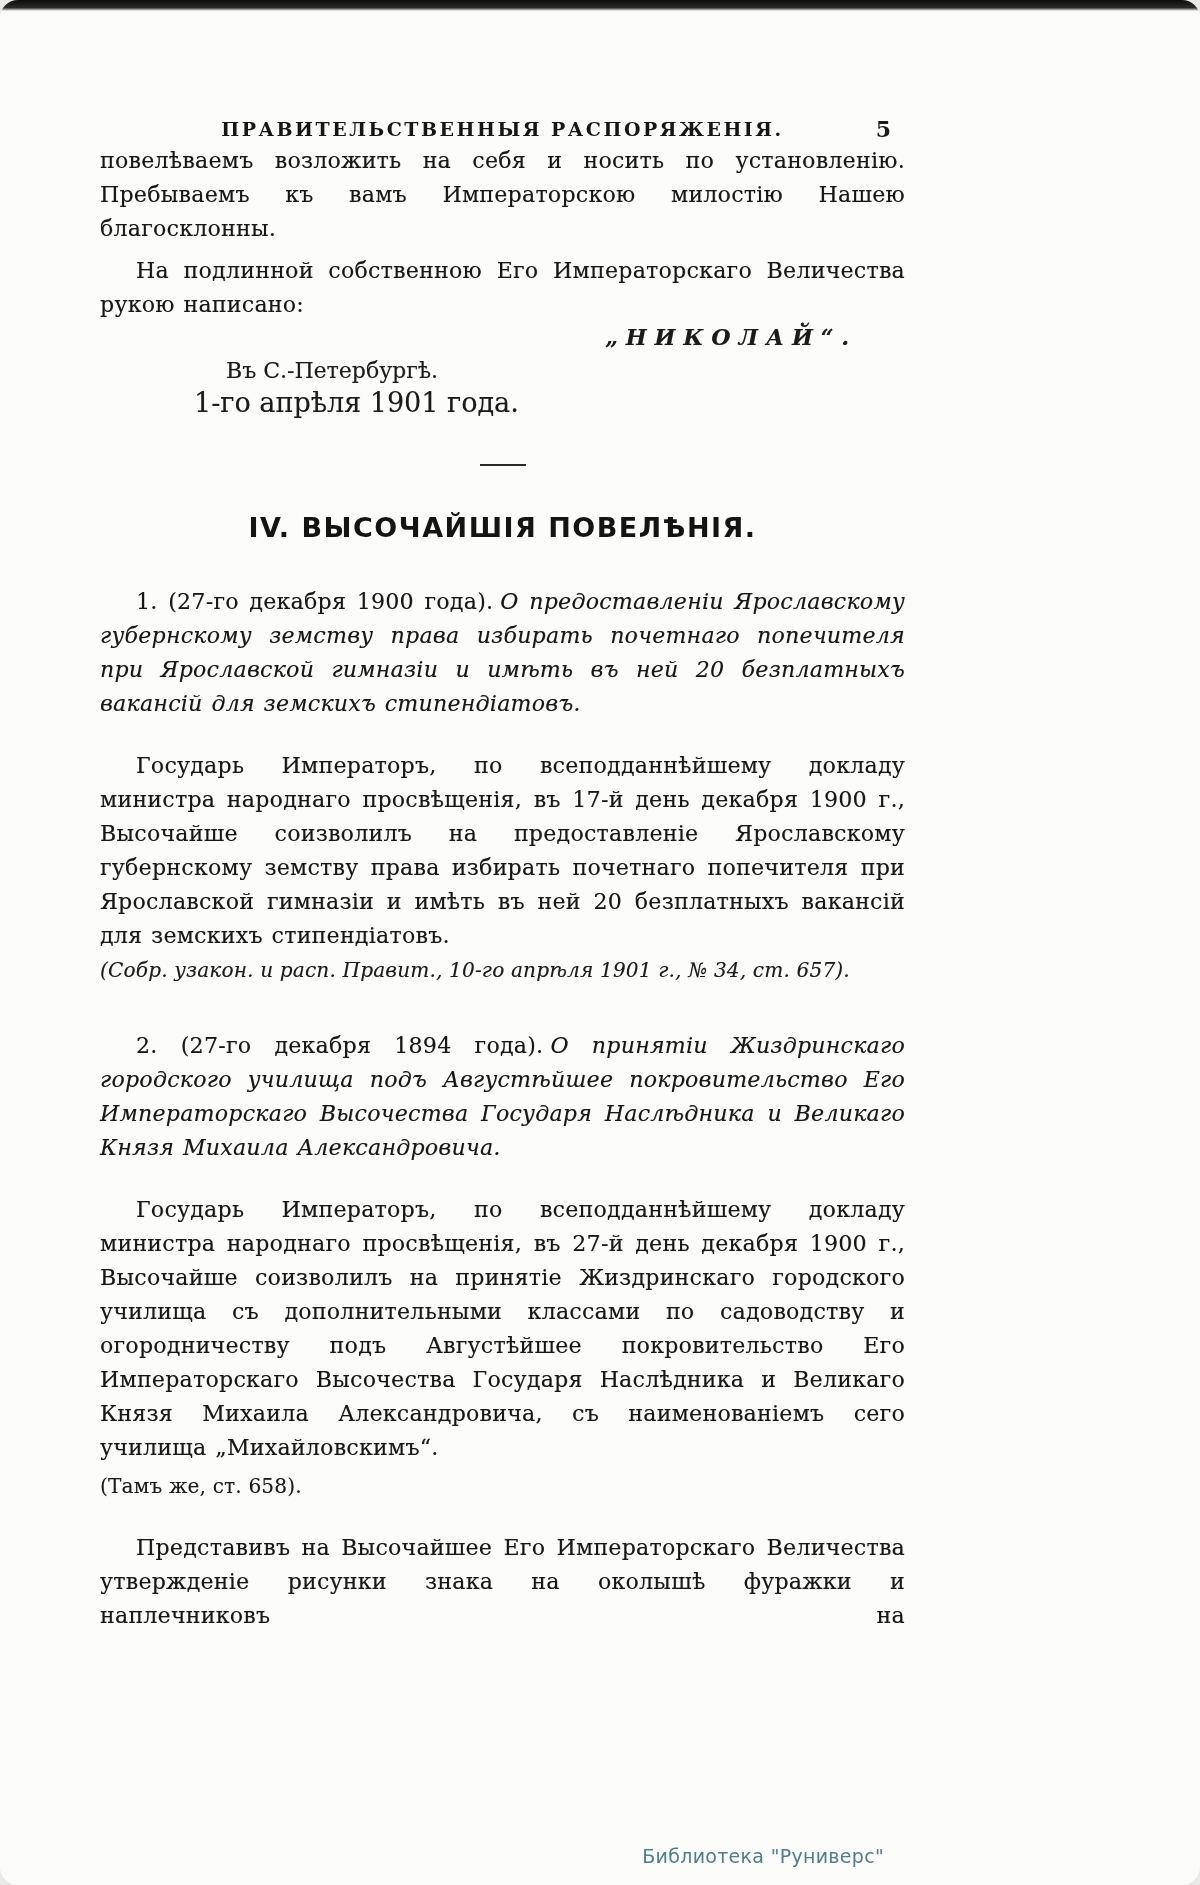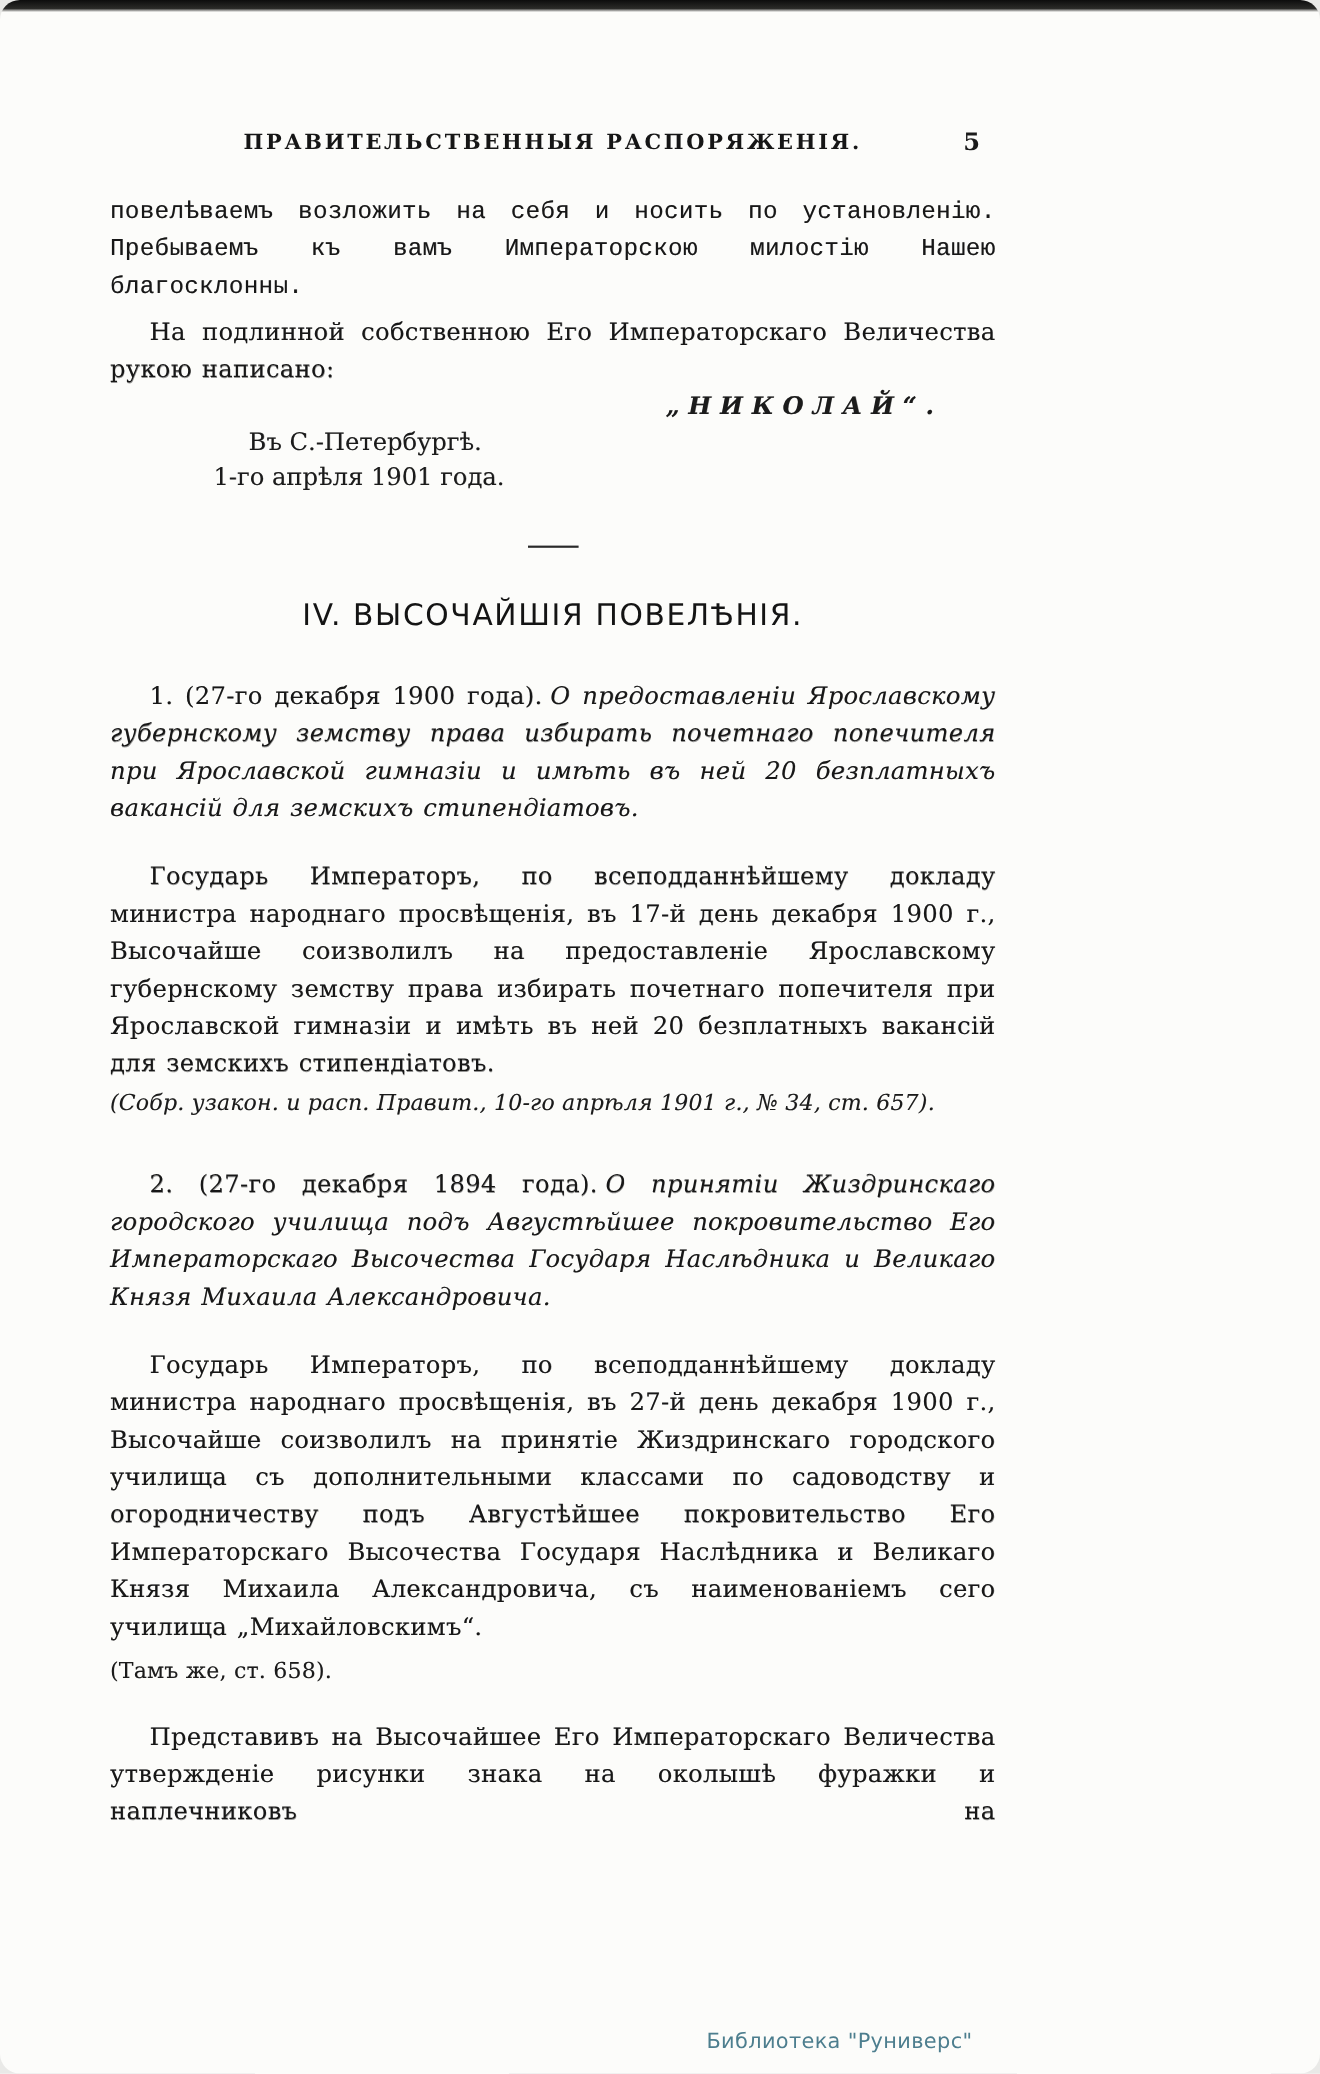--- a/index.html
+++ b/index.html
@@ -52,21 +52,21 @@
   .body{
     font-size:22px;
     line-height:34px;
     text-align:justify;
     letter-spacing:.3px;
     word-spacing:1.5px;
     color:#171717;
     text-shadow:.3px .2px 0 rgba(25,25,25,.45);
   }
   .indent{text-indent:36px;}
-  .mt-first{margin-top:32px;font-family:Liberation Mono, monospace;}
+  .mt-first{}
   .mt-p{margin-top:8px;}
   .signature{
     margin-top:2px;
     text-align:right;
     padding-right:48px;
     font-size:22px;
     font-weight:bold;
     font-style:italic;
     letter-spacing:8px;
     text-shadow:.3px .2px 0 rgba(25,25,25,.45);
@@ -74,36 +74,36 @@
   .place-line{
     margin-top:6px;
     margin-left:126px;
     font-size:22px;
     line-height:30px;
     text-shadow:.3px .2px 0 rgba(25,25,25,.4);
   }
   .date-line{
     margin-top:2px;
     margin-left:94px;
-    font-size:22px;
+    font-size:27px;
     line-height:30px;
     text-shadow:.3px .2px 0 rgba(25,25,25,.4);
   }
   .section-divider{
     width:46px;
     border:0;
     border-top:2px solid #2a2a2a;
     margin:46px auto 0;
   }
   .section-heading{
     margin-top:46px;
     text-align:center;
     font-family:"DejaVu Sans","Liberation Sans",sans-serif;
     font-size:27px;
-    font-weight:normal;
+    font-weight:bold;
     letter-spacing:1.5px;
     color:#141414;
   }
   .decree-head{margin-top:42px;}
   .decree-head .decree-lead{margin-right:7px;}
   .decree-title{font-style:italic;}
   .decree-body{margin-top:28px;}
   .decree-body.continued{text-align-last:justify;}
   .decree-reference{
     font-size:20px;

